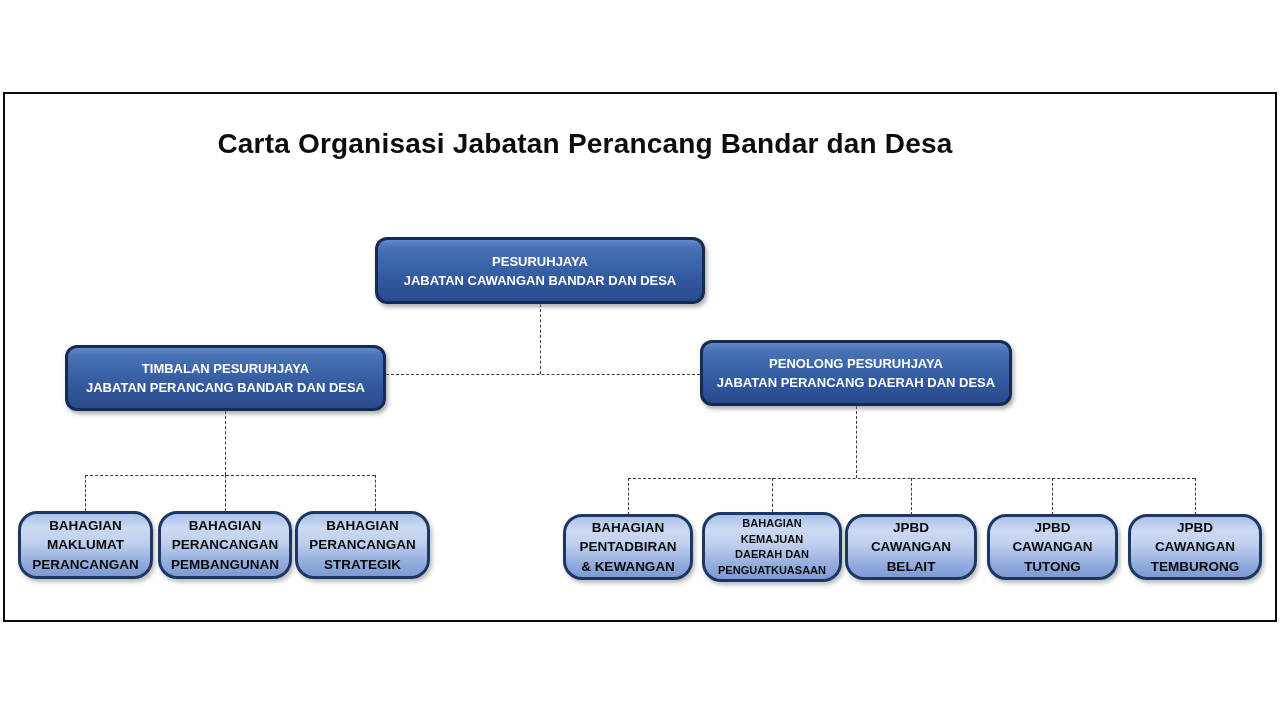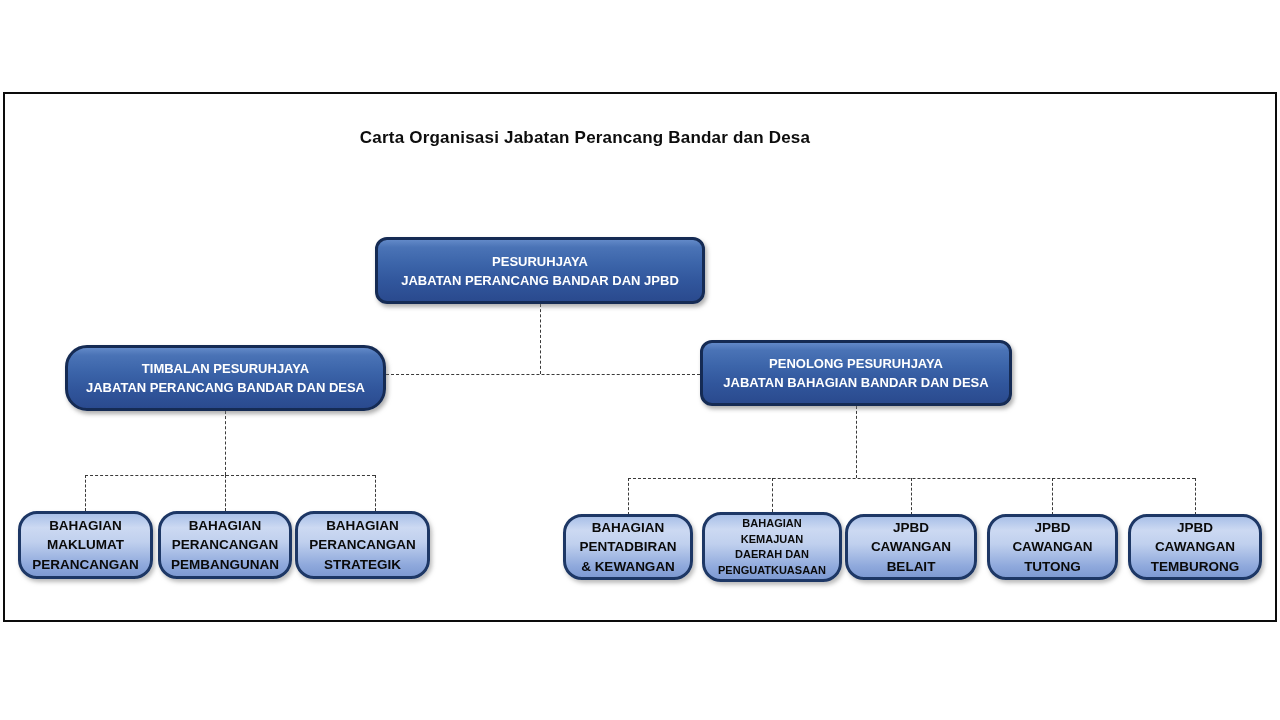--- a/index.html
+++ b/index.html
@@ -15,21 +15,21 @@
     position: absolute;
     left: 3px; top: 92px;
     width: 1270px; height: 526px;
     border: 2px solid #0c0c0c;
     background: #ffffff;
   }
   .chart-title {
     position: absolute;
     left: 180px; top: 128px; width: 810px;
     text-align: center;
-    font-size: 17px;
+    font-size: 28px;
     font-weight: bold;
     color: #0d0d0d;
     letter-spacing: 0.2px;
   }
   .node {
     position: absolute;
     display: flex;
     align-items: center;
     justify-content: center;
     box-sizing: border-box;
@@ -57,21 +57,21 @@
       #a9c0e8 0%, #ccd9f2 22%, #c0d0ee 45%, #8fa9dc 82%, #7e9ad2 100%);
     color: #0a0a0a;
     box-shadow: 2px 3px 4px rgba(130,130,130,0.55);
     font-size: 13.5px;
     line-height: 19.5px;
   }
   .light.small { font-size: 11px; line-height: 15.5px; }
 
   
   .n-root      { left: 375px;  top: 237px; width: 330px; height: 67px; }
-  .n-timbalan  { left: 65px;   top: 345px; width: 321px; height: 66px; border-radius: 22px; }
+  .n-timbalan  { left: 65px;   top: 345px; width: 321px; height: 66px; }
   .n-penolong  { left: 700px;  top: 340px; width: 312px; height: 66px; }
   .n-b1 { left: 18px;   top: 511px; width: 135px; height: 68px; }
   .n-b2 { left: 158px;  top: 511px; width: 134px; height: 68px; }
   .n-b3 { left: 295px;  top: 511px; width: 135px; height: 68px; }
   .n-b4 { left: 563px;  top: 514px; width: 130px; height: 66px; }
   .n-b5 { left: 702px;  top: 512px; width: 140px; height: 70px; }
   .n-b6 { left: 845px;  top: 514px; width: 132px; height: 66px; }
   .n-b7 { left: 987px;  top: 514px; width: 131px; height: 66px; }
   .n-b8 { left: 1128px; top: 514px; width: 134px; height: 66px; }
 
@@ -111,30 +111,30 @@
   <div class="vline c-peno-drop"></div>
   <div class="hline c-right-bus"></div>
   <div class="vline c-right-d1"></div>
   <div class="vline c-right-d2"></div>
   <div class="vline c-right-d3"></div>
   <div class="vline c-right-d4"></div>
   <div class="vline c-right-d5"></div>
 
   <div class="node dark n-root">
     <span class="lbl">PESURUHJAYA
-JABATAN PERANCANG BANDAR DAN JPBD</span>
+JABATAN CAWANGAN BANDAR DAN DESA</span>
   </div>
 
   <div class="node dark n-timbalan">
     <span class="lbl">TIMBALAN PESURUHJAYA
 JABATAN PERANCANG BANDAR DAN DESA</span>
   </div>
   <div class="node dark n-penolong">
     <span class="lbl">PENOLONG PESURUHJAYA
-JABATAN BAHAGIAN BANDAR DAN DESA</span>
+JABATAN PERANCANG DAERAH DAN DESA</span>
   </div>
 
   <div class="node light n-b1">
     <span class="lbl">BAHAGIAN
 MAKLUMAT
 PERANCANGAN</span>
   </div>
   <div class="node light n-b2">
     <span class="lbl">BAHAGIAN
 PERANCANGAN

